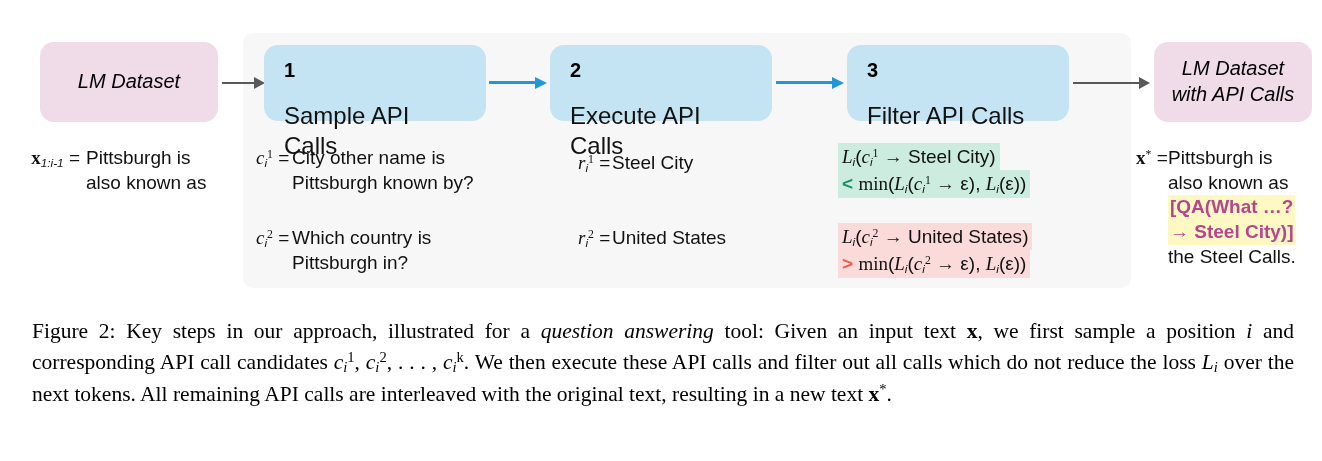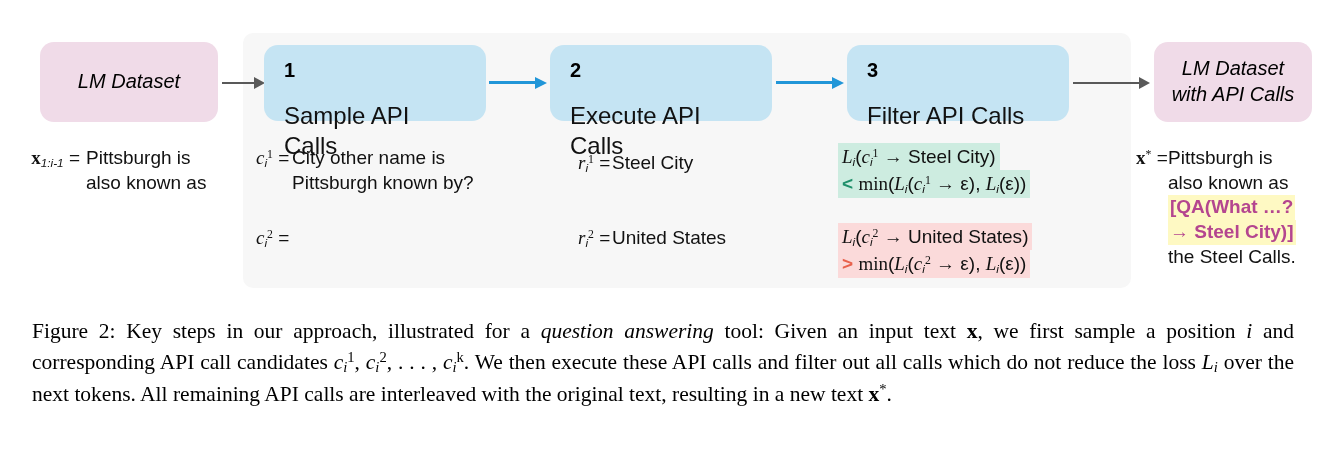--- a/index.html
+++ b/index.html
@@ -289,20 +289,24 @@
   <div class="txtblock eqrow" id="txt-c1">
     <div class="lhs"><span class="mvar">c</span><sub class="mini">i</sub><sup class="mini">1</sup> <span>=</span></div>
     <div class="rhs">
       <span>City other name is</span><br>
       <span>Pittsburgh known by?</span>
     </div>
   </div>
 
   <div class="txtblock eqrow" id="txt-c2">
     <div class="lhs"><span class="mvar">c</span><sub class="mini">i</sub><sup class="mini">2</sup> <span>=</span></div>
+    <div class="rhs">
+      <span>Which country is</span><br>
+      <span>Pittsburgh in?</span>
+    </div>
   </div>
 
   <div class="txtblock eqrow" id="txt-r1">
     <div class="lhs"><span class="mvar">r</span><sub class="mini">i</sub><sup class="mini">1</sup> <span>=</span></div>
     <div class="rhs">
       <span>Steel City</span>
     </div>
   </div>
 
   <div class="txtblock eqrow" id="txt-r2">

